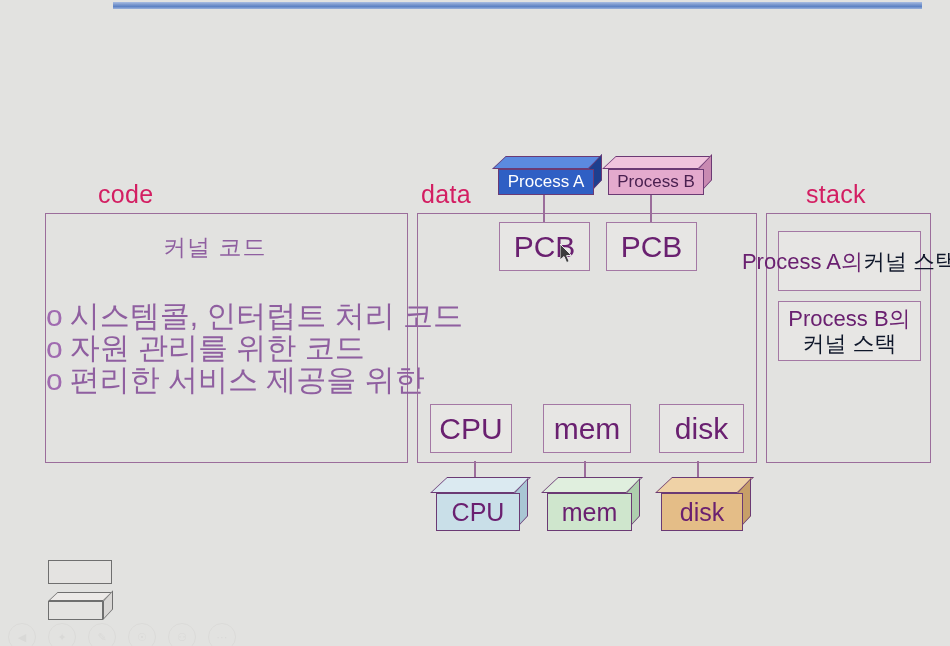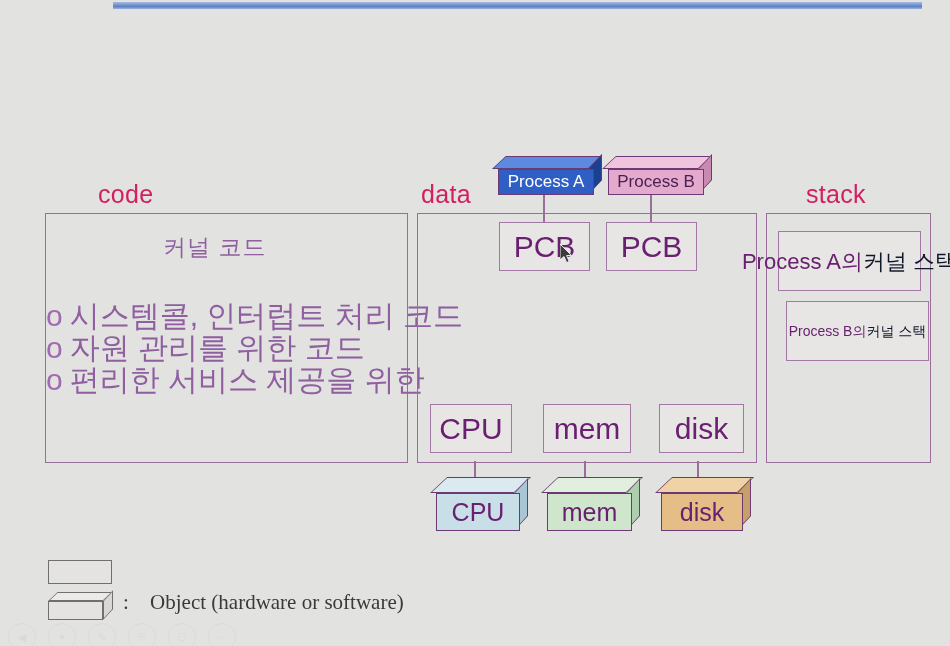--- a/index.html
+++ b/index.html
@@ -137,35 +137,31 @@
     <div class="front" style="width:82px;height:38px;background:#e4bd87;color:#6a2070;font-size:25px;">disk</div>
   </div>
 
   <div class="panel" style="left:766px;top:213px;width:163px;height:248px;"></div>
 
   <div class="tbox" style="left:778px;top:231px;width:141px;height:58px;line-height:25px;font-size:22px;">
     <span>Process A의</span>
     <span class="ko">커널 스택</span>
   </div>
 
-  <div class="tbox" style="left:778px;top:301px;width:141px;height:58px;line-height:25px;font-size:14px;margin-left:8px;">
+  <div class="tbox" style="left:778px;top:301px;width:141px;height:58px;flex-direction:column;line-height:25px;font-size:22px;">
     <span>Process B의</span>
     <span class="ko">커널 스택</span>
   </div>
 
   <div class="lg-flat" style="left:48px;top:560px;width:62px;height:22px;"></div>
 
   <div class="lg3d" style="left:48px;top:592px;width:65px;height:28px;">
     <div class="t" style="width:55px;height:9px;transform:skewX(-47deg);transform-origin:bottom left;"></div>
     <div class="s" style="left:55px;bottom:0;width:10px;height:19px;transform:skewY(-47deg);transform-origin:bottom left;"></div>
     <div class="f" style="width:55px;height:19px;"></div>
-  </div>
-  <div class="legend-row" style="left:123px;top:590px;">
-    <span>:</span>
-    <span style="margin-left:16px;">Object (hardware or software)</span>
   </div>
 
   <div class="ghostbar">
     <div class="gi">◀</div>
     <div class="gi">✦</div>
     <div class="gi">✎</div>
     <div class="gi">☉</div>
     <div class="gi">⚇</div>
     <div class="gi">⋯</div>
   </div>

